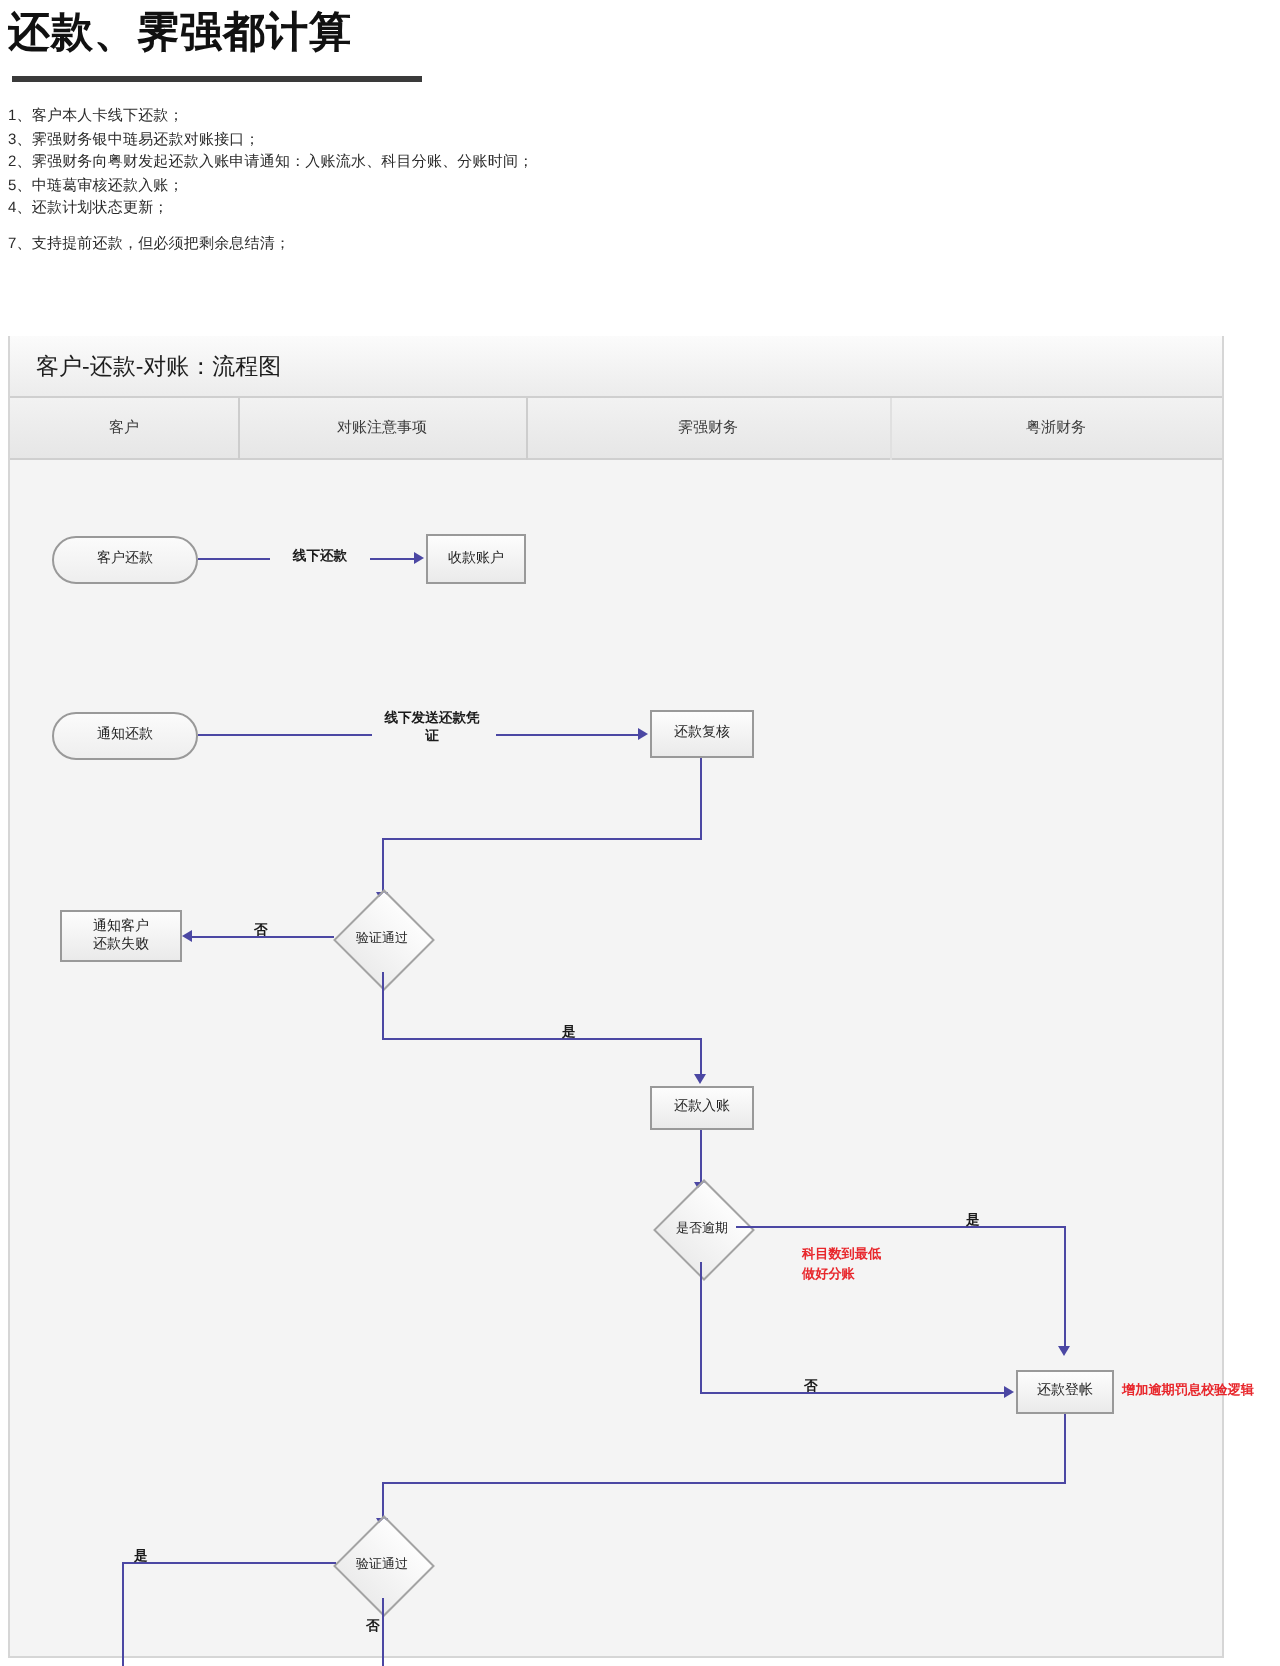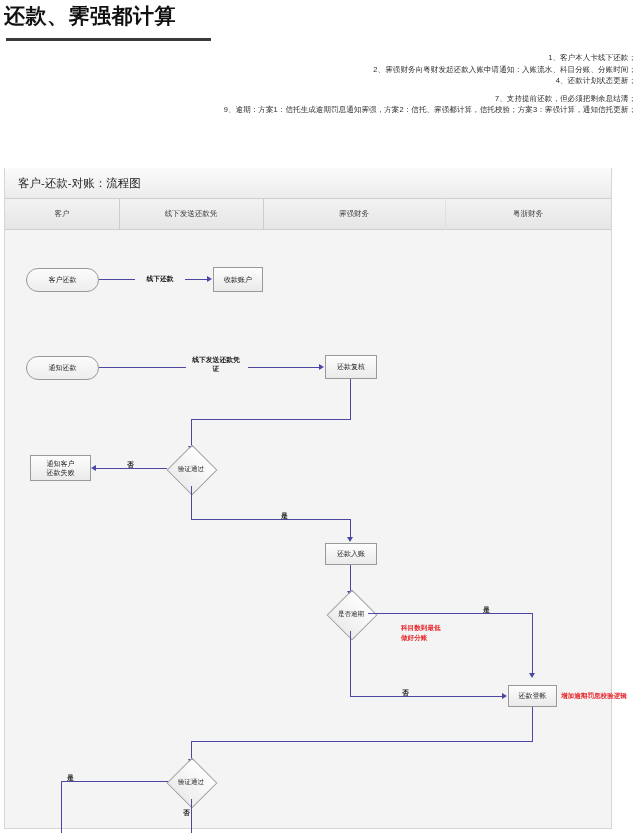--- a/index.html
+++ b/index.html
@@ -13,21 +13,21 @@
     position:absolute;left:4px;top:2px;
     font-size:21px;font-weight:bold;letter-spacing:.5px;color:#111;
     white-space:nowrap;
   }
   #title-rule{
     position:absolute;left:6px;top:38px;width:205px;height:3px;
     background:#3a3a3a;
   }
   
   #notes{
-    position:absolute;left:4px;top:52px;width:632px;text-align:right;
+    position:absolute;left:4px;top:52px;width:632px;
   }
   .note-line{
     font-size:7.5px;line-height:11.6px;color:#2a2a2a;
     white-space:nowrap;letter-spacing:.1px;
   }
   .note-gap{height:6px;}
   
   #flow-frame{
     position:absolute;left:4px;top:168px;width:608px;height:661px;
     background:#f4f4f4;border:1px solid #d6d6d6;border-top:none;
@@ -107,35 +107,36 @@
   }
 </style>
 </head>
 <body>
 
 <div id="doc-title">还款、霁强都计算</div>
 <div id="title-rule"></div>
 
 <div id="notes">
   <div class="note-line">1、客户本人卡线下还款；</div>
+  <div class="note-line">3、霁强财务银中琏易还款对账接口；</div>
   <div class="note-line">2、霁强财务向粤财发起还款入账申请通知：入账流水、科目分账、分账时间；</div>
+  <div class="note-line">5、中琏葛审核还款入账；</div>
   <div class="note-line">4、还款计划状态更新；</div>
   <div class="note-gap"></div>
   <div class="note-line">7、支持提前还款，但必须把剩余息结清；</div>
-  <div class="note-line">9、逾期：方案1：信托生成逾期罚息通知霁强，方案2：信托、霁强都计算，信托校验；方案3：霁强计算，通知信托更新；</div>
 </div>
 
 <div id="flow-frame">
 
   <div id="flow-titlebar"></div>
   <div id="flow-title">客户-还款-对账：流程图</div>
 
   <div id="lane-head">
     <div class="lane-h" style="left:0;width:114px;">客户</div>
-    <div class="lane-h" style="left:114px;width:144px;">线下发送还款凭</div>
+    <div class="lane-h" style="left:114px;width:144px;">对账注意事项</div>
     <div class="lane-h" style="left:258px;width:182px;">霁强财务</div>
     <div class="lane-h" style="left:440px;width:166px;">粤浙财务</div>
   </div>
 
   <div class="lane-sep" style="left:114px;height:629px;"></div>
   <div class="lane-sep" style="left:258px;height:629px;"></div>
   <div class="lane-sep light" style="left:440px;height:629px;"></div>
 
   <div id="lane-body">
 

